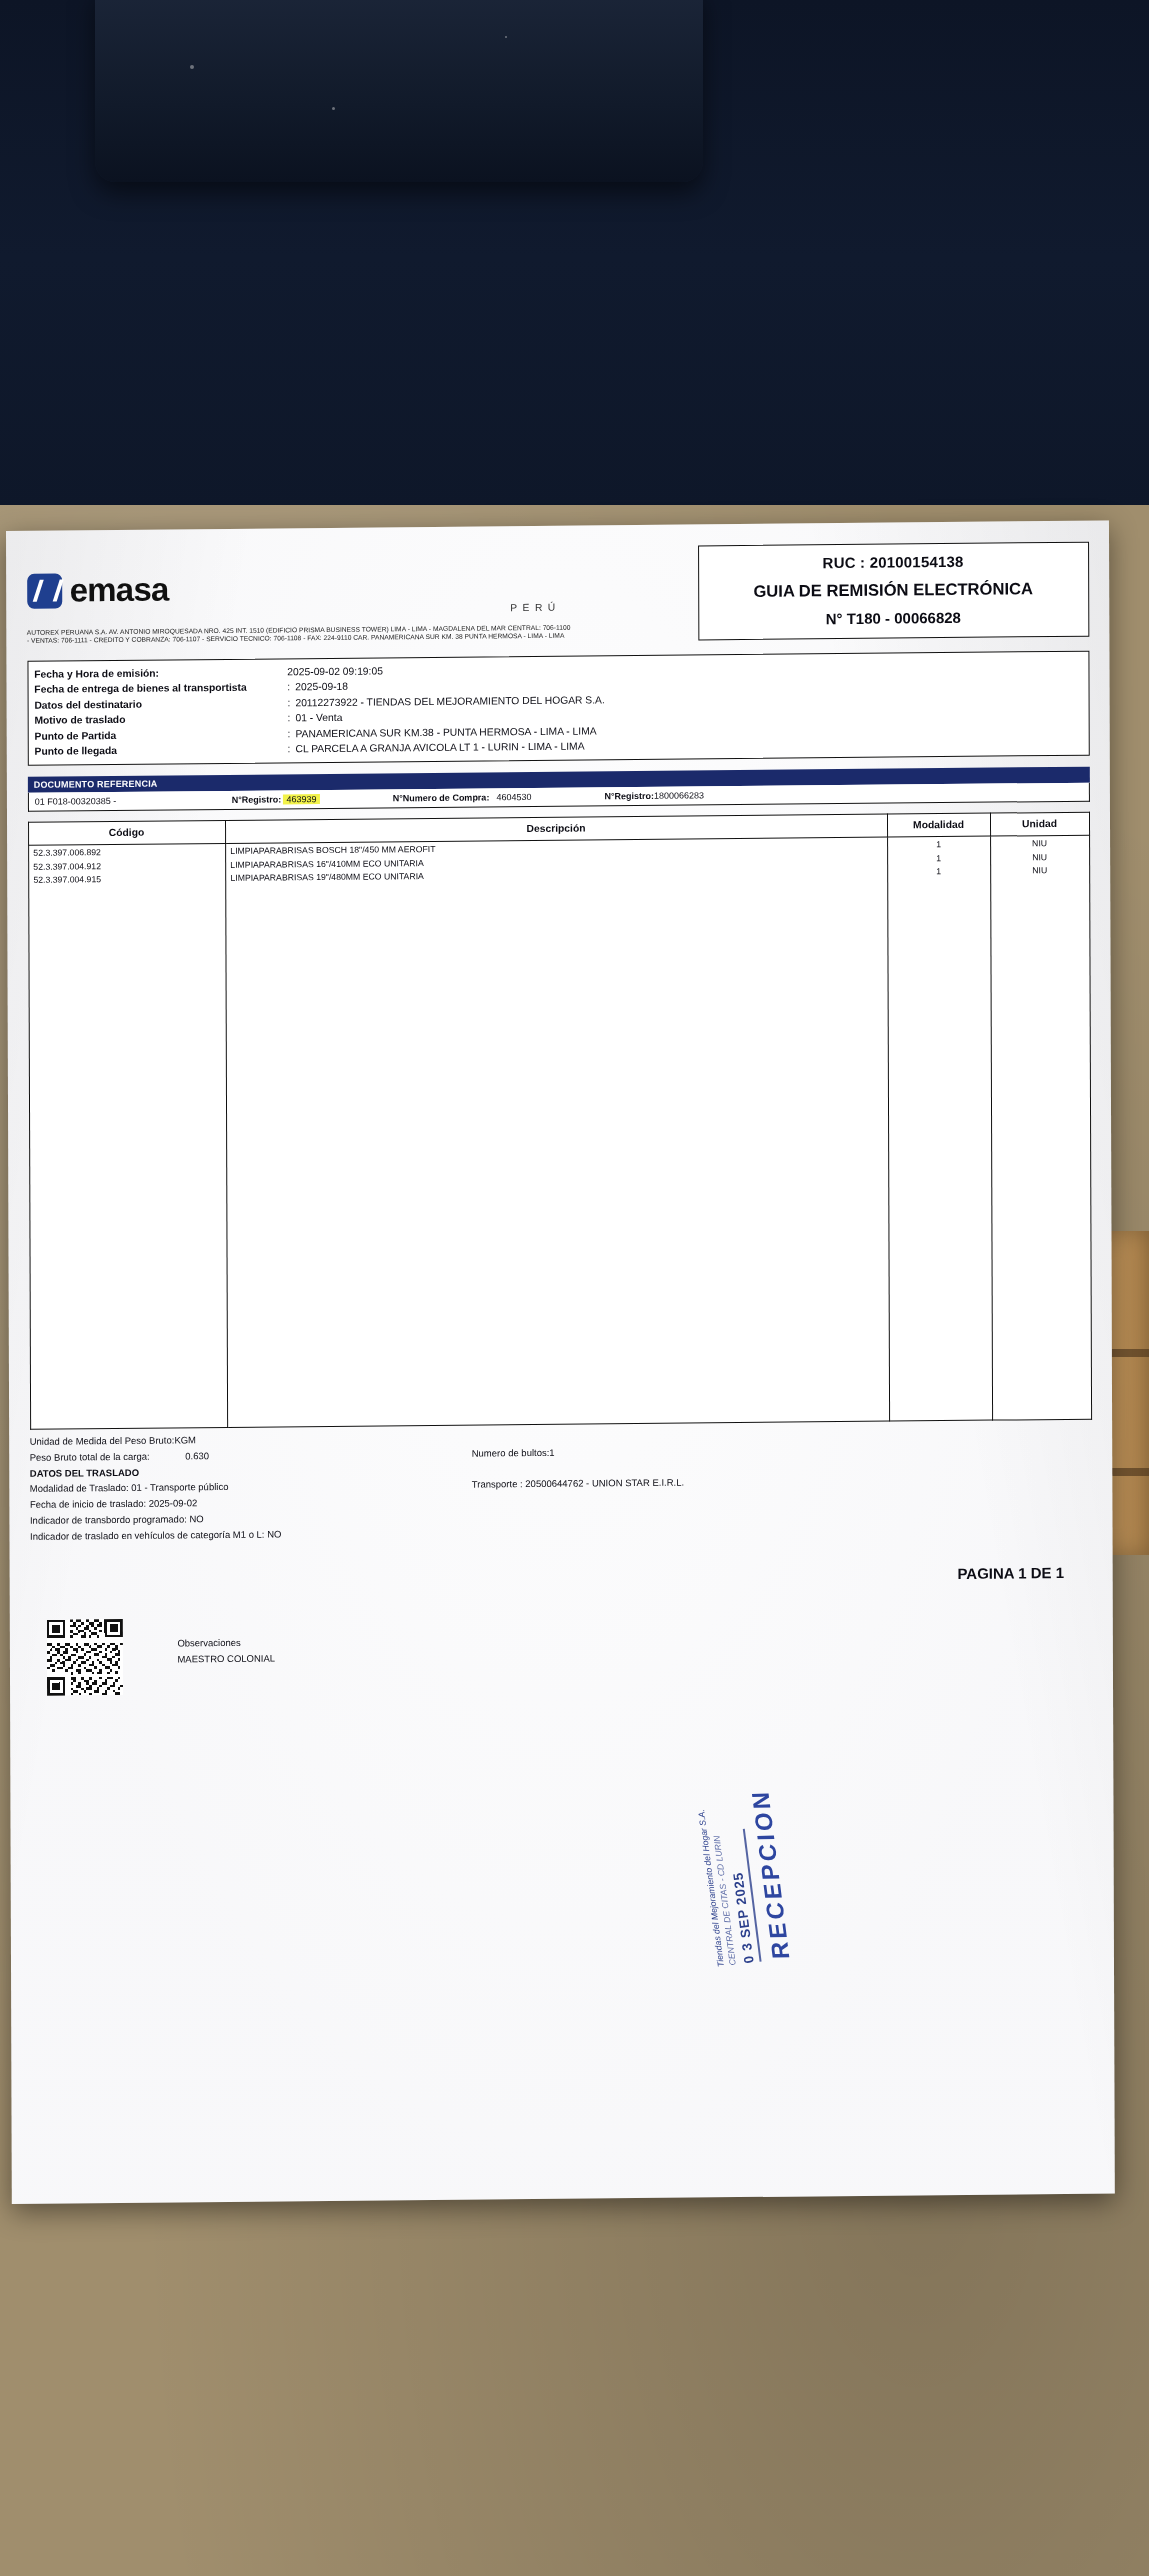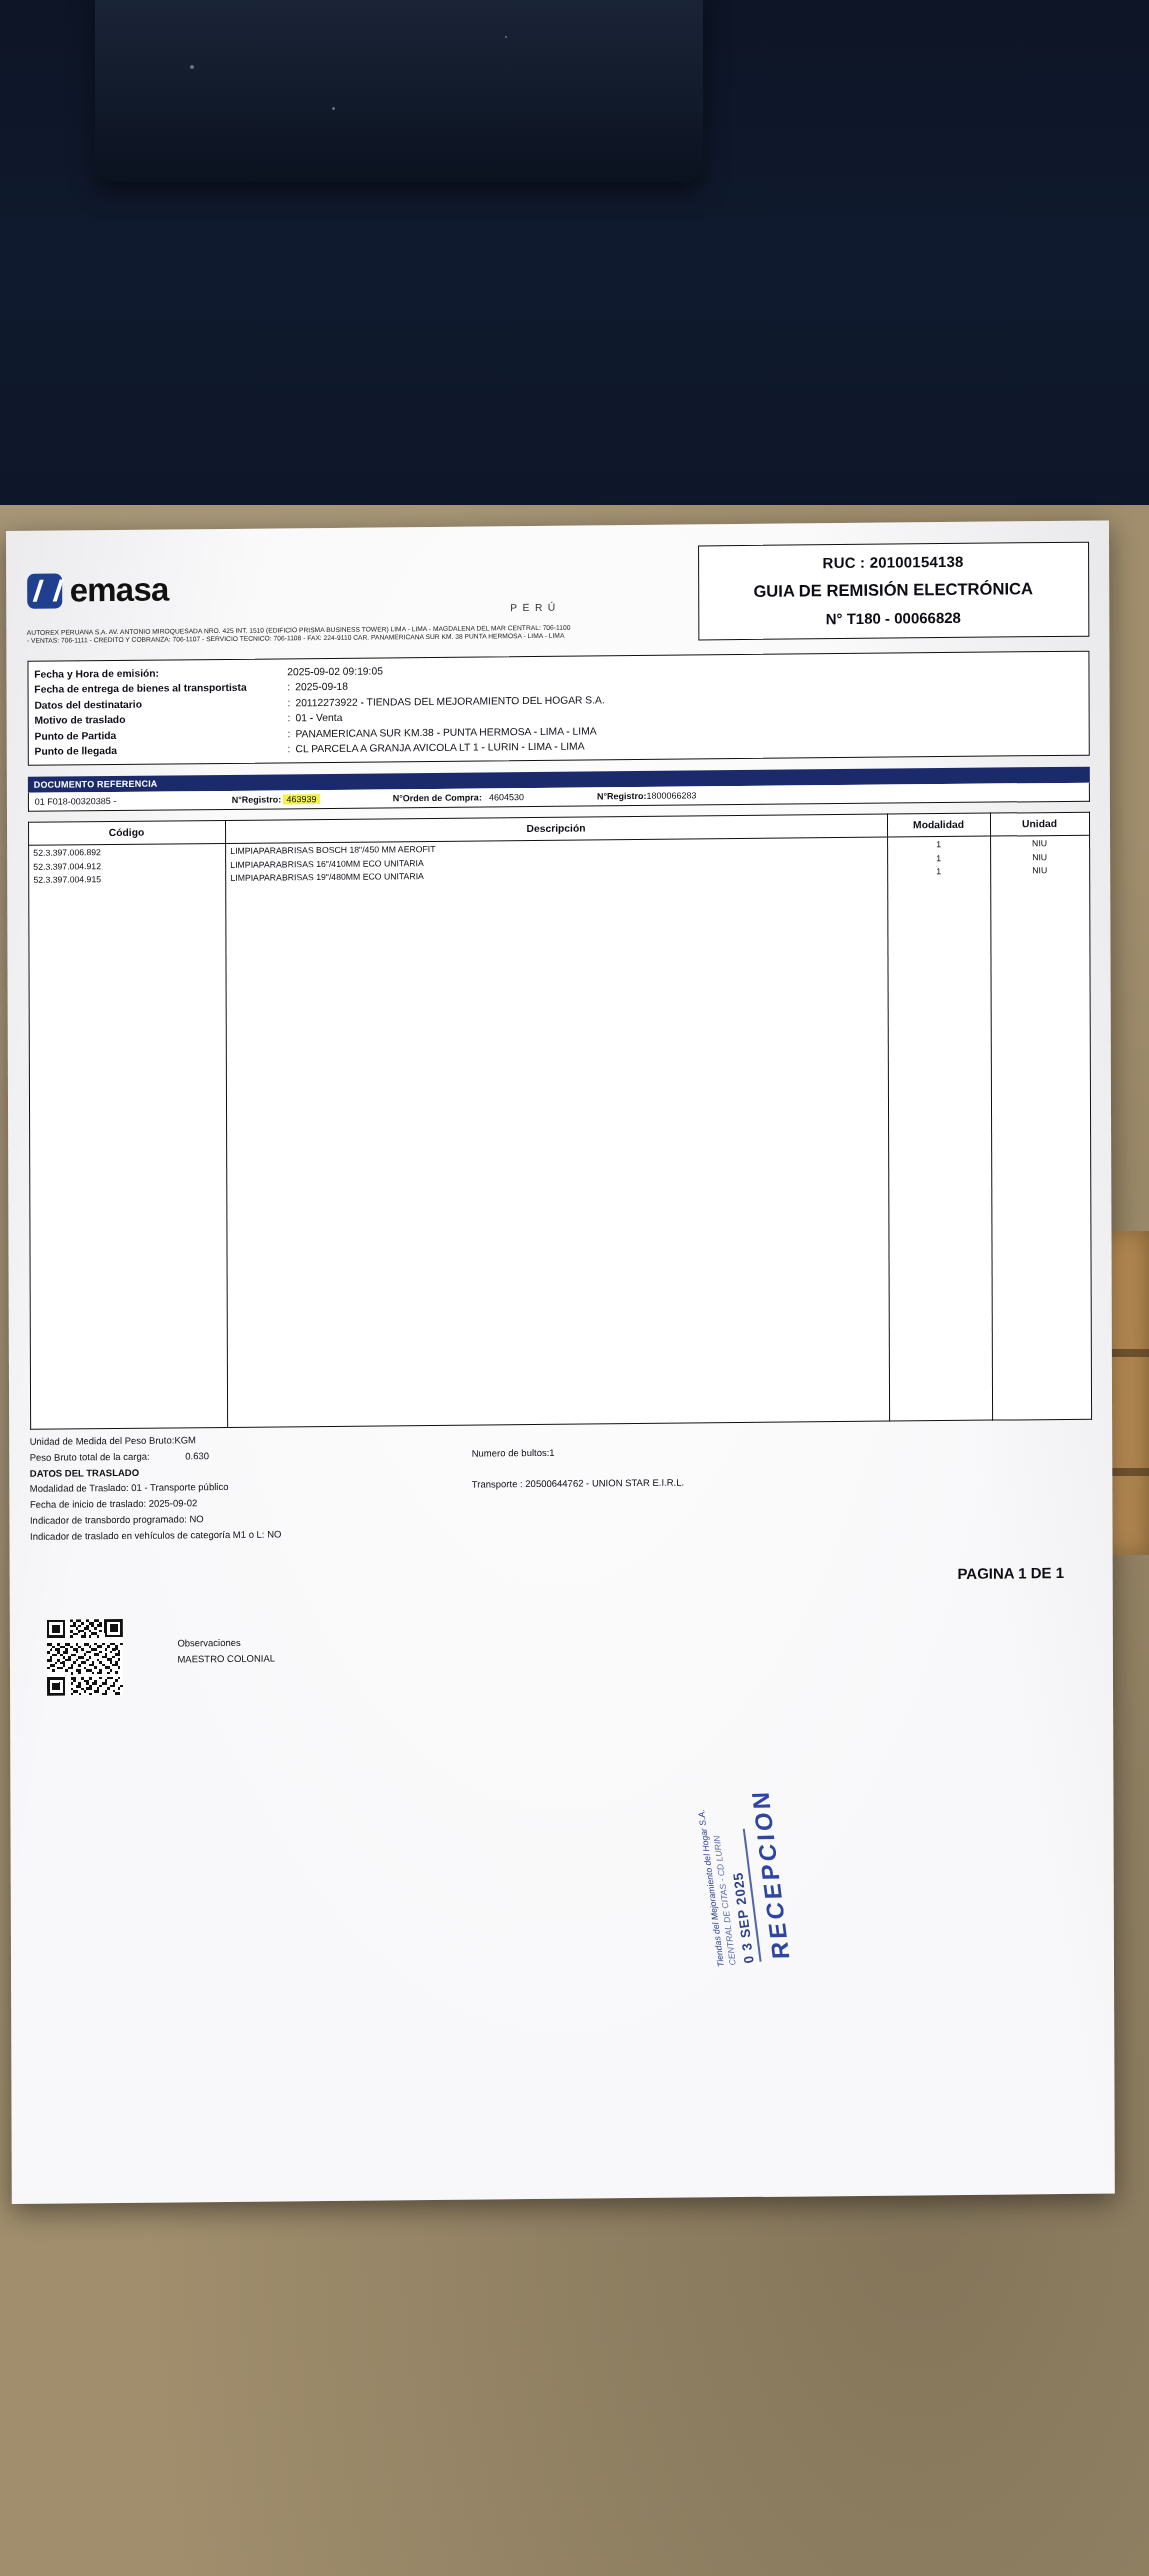--- a/index.html
+++ b/index.html
@@ -234,21 +234,21 @@
         <span class="info-sep">:</span>
         <span class="info-val">CL PARCELA A GRANJA AVICOLA LT 1 - LURIN - LIMA - LIMA</span>
       </div>
     </div>
 
     <div class="ref-bar">DOCUMENTO REFERENCIA</div>
     <div class="ref-line">
       <span class="ref-cell" style="width:197px;">01  F018-00320385 -</span>
       <span class="ref-cell" style="font-weight:700;">N°Registro:</span>
       <span class="ref-cell hl" style="margin-left:2px;">463939</span>
-      <span class="ref-cell" style="font-weight:700;margin-left:73px;">N°Orden de Compra:</span>
+      <span class="ref-cell" style="font-weight:700;margin-left:73px;">N°Numero de Compra:</span>
       <span class="ref-cell" style="margin-left:7px;">4604530</span>
       <span class="ref-cell" style="font-weight:700;margin-left:73px;">N°Registro:</span>
       <span class="ref-cell">1800066283</span>
     </div>
 
     <table class="items">
       <thead>
         <tr>
           <th class="col-cod">Código</th>
           <th class="col-desc">Descripción</th>

